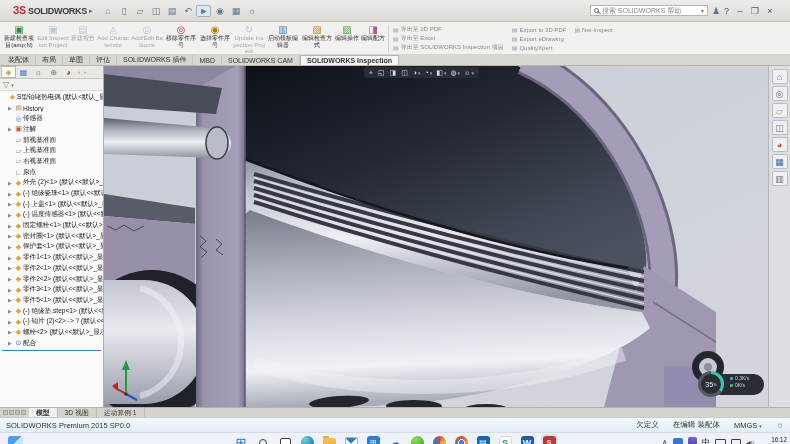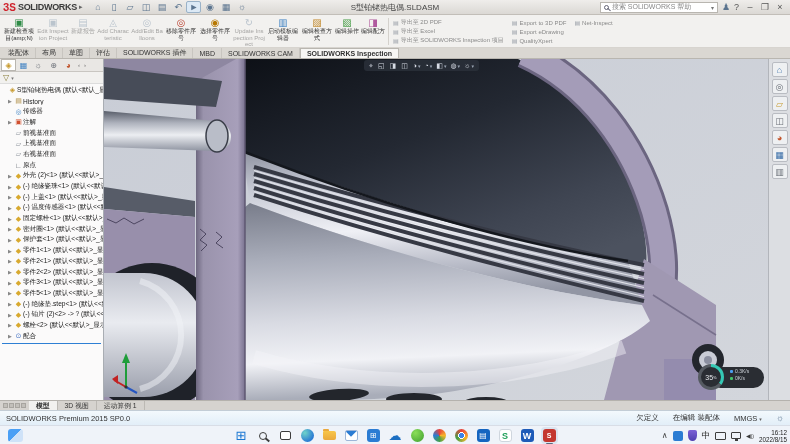--- a/index.html
+++ b/index.html
@@ -1,20 +1,20 @@
 <!DOCTYPE html>
 <html><head>
 <meta charset="utf-8">
 <style>
   html,body{margin:0;padding:0;width:790px;height:444px;overflow:hidden;
     font-family:"Liberation Sans","DejaVu Sans",sans-serif;font-size:9px;color:#222;background:#cdd1d9;}
   *{box-sizing:border-box;}
   
-  .titlebar{height:15px;background:linear-gradient(#efedeb,#dbd8d4);display:flex;align-items:center;
-    border-bottom:1px solid #c2beb8;position:relative;padding:0 3px;}
+  .titlebar{height:22px;background:linear-gradient(#efedeb,#dbd8d4);display:flex;align-items:center;
+    border-bottom:1px solid #c2beb8;position:relative;padding:0 13px;}
   .logo{display:flex;align-items:center;gap:2px;font-weight:bold;font-size:9px;}
   .logo .mark{color:#d0202a;font-size:10px;}
   .logo .word{color:#3a3a3a;letter-spacing:-.3px;}
   .qat{display:flex;align-items:center;margin-left:8px;gap:1px;}
   .qat .qbtn{width:15px;height:12px;display:flex;align-items:center;justify-content:center;
     color:#5b748f;font-size:9px;border-radius:2px;}
   .qat .qbtn.sel{border:1px solid #9ab2c8;background:#dce9f5;}
   .doc-title{position:absolute;left:0;right:0;text-align:center;font-size:8px;color:#444;pointer-events:none;}
   .tb-right{margin-left:auto;display:flex;align-items:center;gap:4px;z-index:2;}
   .searchbox{display:flex;align-items:center;gap:3px;background:#fff;border:1px solid #b9b6b0;
@@ -147,21 +147,20 @@
       <span class="qbtn">▯</span>
       <span class="qbtn">▱</span>
       <span class="qbtn">◫</span>
       <span class="qbtn">▤</span>
       <span class="qbtn">↶</span>
       <span class="qbtn sel">►</span>
       <span class="qbtn">◉</span>
       <span class="qbtn">▦</span>
       <span class="qbtn">☼</span>
     </div>
-  <div class="doc-title">S型铂铑热电偶.SLDASM</div>
   <div class="tb-right">
     <div class="searchbox">
       <span class="mag"></span>
       <span>搜索 SOLIDWORKS 帮助</span>
       <span class="arr">▾</span>
     </div>
     <span class="person">♟</span>
     <span style="color:#555">?</span>
     <div class="winctl">
       <span>–</span>

